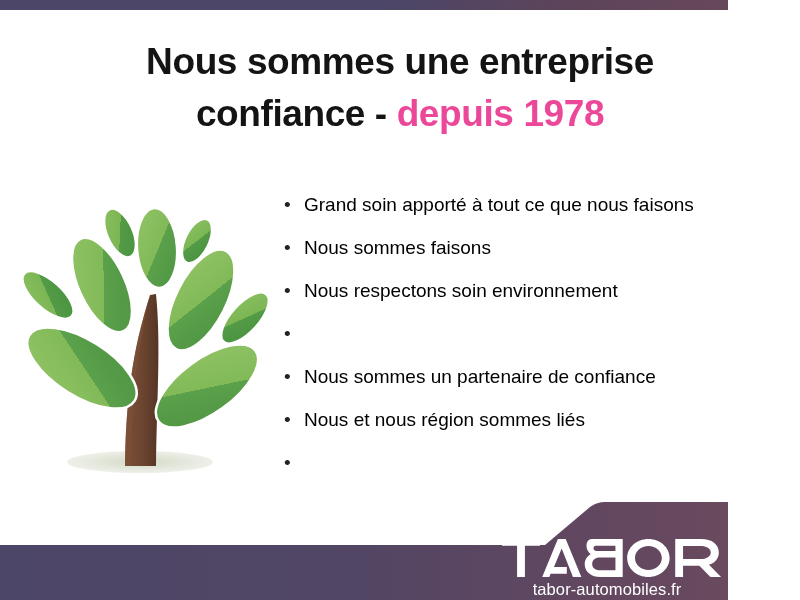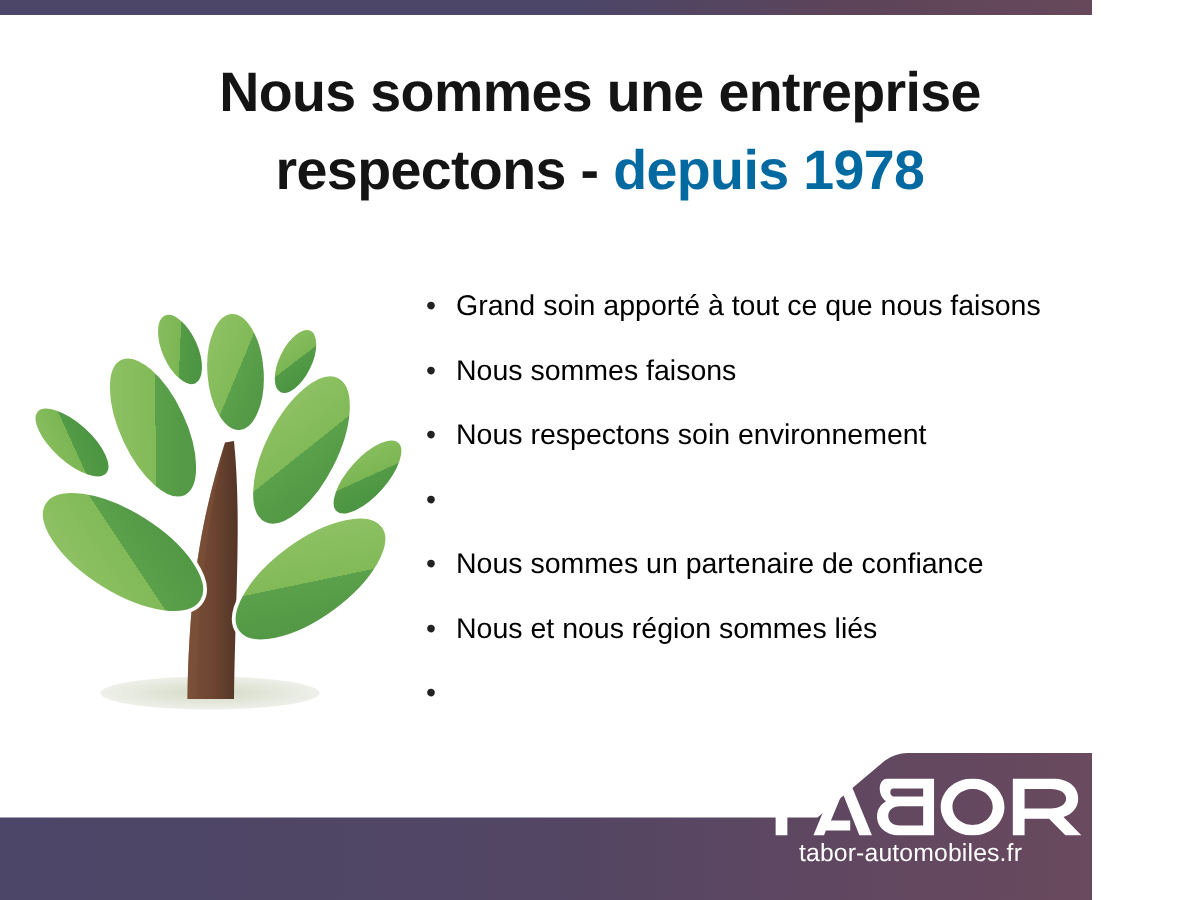--- a/index.html
+++ b/index.html
@@ -44,21 +44,21 @@
   }
   .title-line {
     font-size: 37px;
     font-weight: bold;
     color: #141414;
     letter-spacing: -0.4px;
     line-height: 52px;
     white-space: nowrap;
   }
   .title-accent {
-    color: #0369a1;
+    color: #ec4899;
     font-weight: bold;
   }
 
   
   #tree-figure {
     position: absolute;
     left: 14px;
     top: 190px;
     width: 262px;
     height: 292px;
@@ -98,21 +98,21 @@
     left: 0;
     bottom: 0;
     width: 800px;
     height: 100px;
   }
   #bottom-band svg { display: block; width: 100%; height: 100%; }
 
   #logo-block {
     position: absolute;
     right: 16px;
-    bottom: 20px;
+    bottom: 0;
     width: 210px;
     text-align: center;
   }
   #logo-wordmark {
     display: block;
     height: 38px;
     margin: 0 auto;
   }
   #logo-url {
     display: block;
@@ -125,21 +125,21 @@
 </style>
 </head>
 <body>
 
 <div id="slide">
 
   <div id="top-bar"></div>
 
   <div id="title-block">
     <div class="title-line">Nous sommes une entreprise</div>
-    <div class="title-line"><span>respectons - </span><span class="title-accent">depuis 1978</span></div>
+    <div class="title-line"><span>confiance - </span><span class="title-accent">depuis 1978</span></div>
   </div>
 
   <div id="tree-figure">
     <svg viewBox="0 0 262 292" xmlns="http://www.w3.org/2000/svg" aria-hidden="true">
       <defs>
         <linearGradient id="lfA" x1="0" y1="0" x2="1" y2="1">
           <stop offset="0%" stop-color="#92c468"></stop>
             <stop offset="52%" stop-color="#82ba58"></stop>
           <stop offset="52%" stop-color="#5ba04a"></stop>
             <stop offset="100%" stop-color="#4d9443"></stop>

